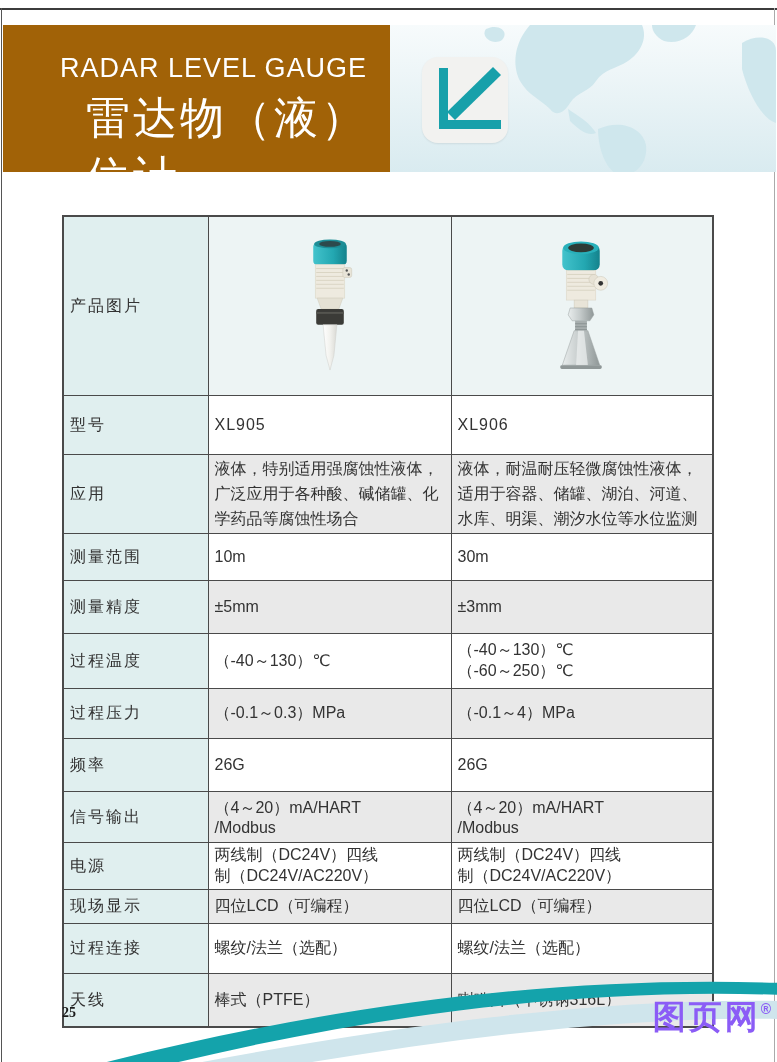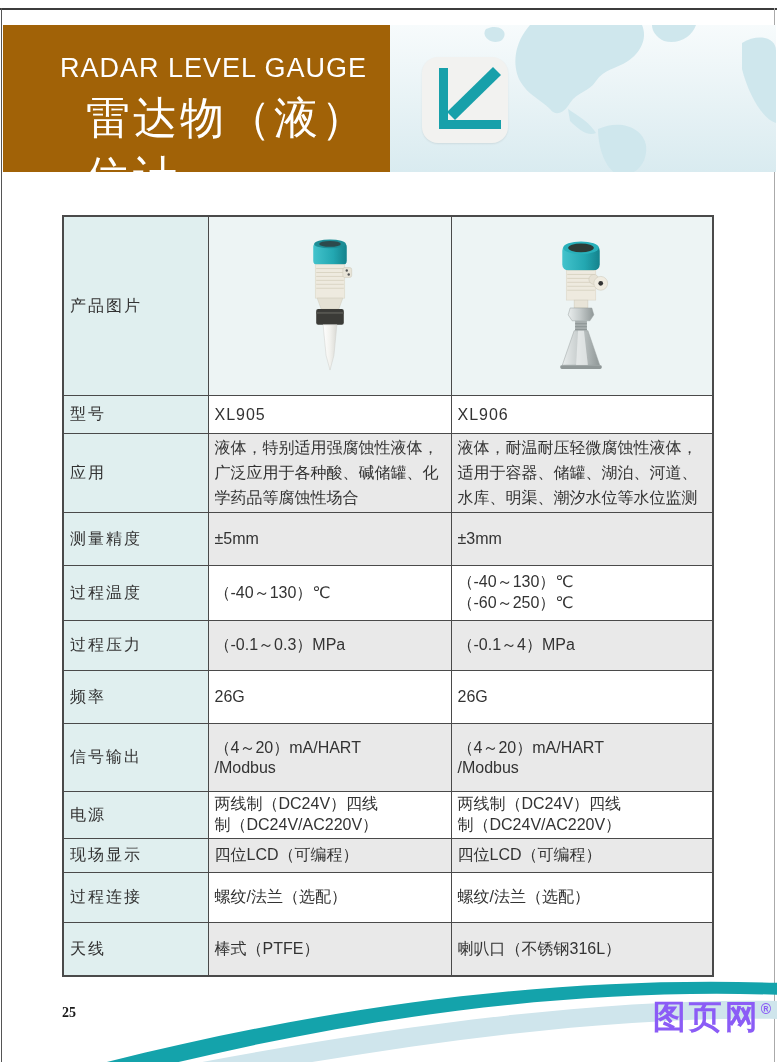--- a/index.html
+++ b/index.html
@@ -157,32 +157,37 @@
                 <line x1="35" y1="91" x2="47" y2="91"></line>
                 <line x1="35" y1="94" x2="47" y2="94"></line>
           </g>
           <path d="M34,95 L48,95 L60,130 L22,130 Z" fill="url(#metg)" stroke="#9aa0a0" stroke-width="0.5"></path>
           <path d="M38,95 L44,95 L48,130 L36,130 Z" fill="#eef1f1" opacity="0.7"></path>
           <rect x="20" y="130" width="42" height="4" rx="1.5" fill="#8f9797"></rect>
         </svg>
       </td>
     </tr>
 
-    <tr style="height:38px">
+    <tr style="height:59px">
       <td class="lbl">型号</td>
       <td class="model">XL905</td>
       <td class="model">XL906</td>
     </tr>
 
     <tr class="gray" style="height:54px">
       <td class="lbl">应用</td>
       <td class="small">液体，特别适用强腐蚀性液体，广泛应用于各种酸、碱储罐、化学药品等腐蚀性场合</td>
       <td class="small">液体，耐温耐压轻微腐蚀性液体，适用于容器、储罐、湖泊、河道、水库、明渠、潮汐水位等水位监测</td>
     </tr>
 
+    <tr style="height:47px">
+      <td class="lbl">测量范围</td>
+      <td>10m</td>
+      <td>30m</td>
+    </tr>
 
     <tr class="gray" style="height:53px">
       <td class="lbl">测量精度</td>
       <td>±5mm</td>
       <td>±3mm</td>
     </tr>
 
     <tr style="height:55px">
       <td class="lbl">过程温度</td>
       <td>（-40～130）℃</td>
@@ -195,21 +200,21 @@
       <td>（-0.1～0.3）MPa</td>
       <td>（-0.1～4）MPa</td>
     </tr>
 
     <tr style="height:53px">
       <td class="lbl">频率</td>
       <td>26G</td>
       <td>26G</td>
     </tr>
 
-    <tr class="gray" style="height:68px">
+    <tr class="gray" style="height:51px">
       <td class="lbl">信号输出</td>
       <td>（4～20）mA/HART
 /Modbus</td>
       <td>（4～20）mA/HART
 /Modbus</td>
     </tr>
 
     <tr style="height:40px">
       <td class="lbl">电源</td>
       <td>两线制（DC24V）四线

